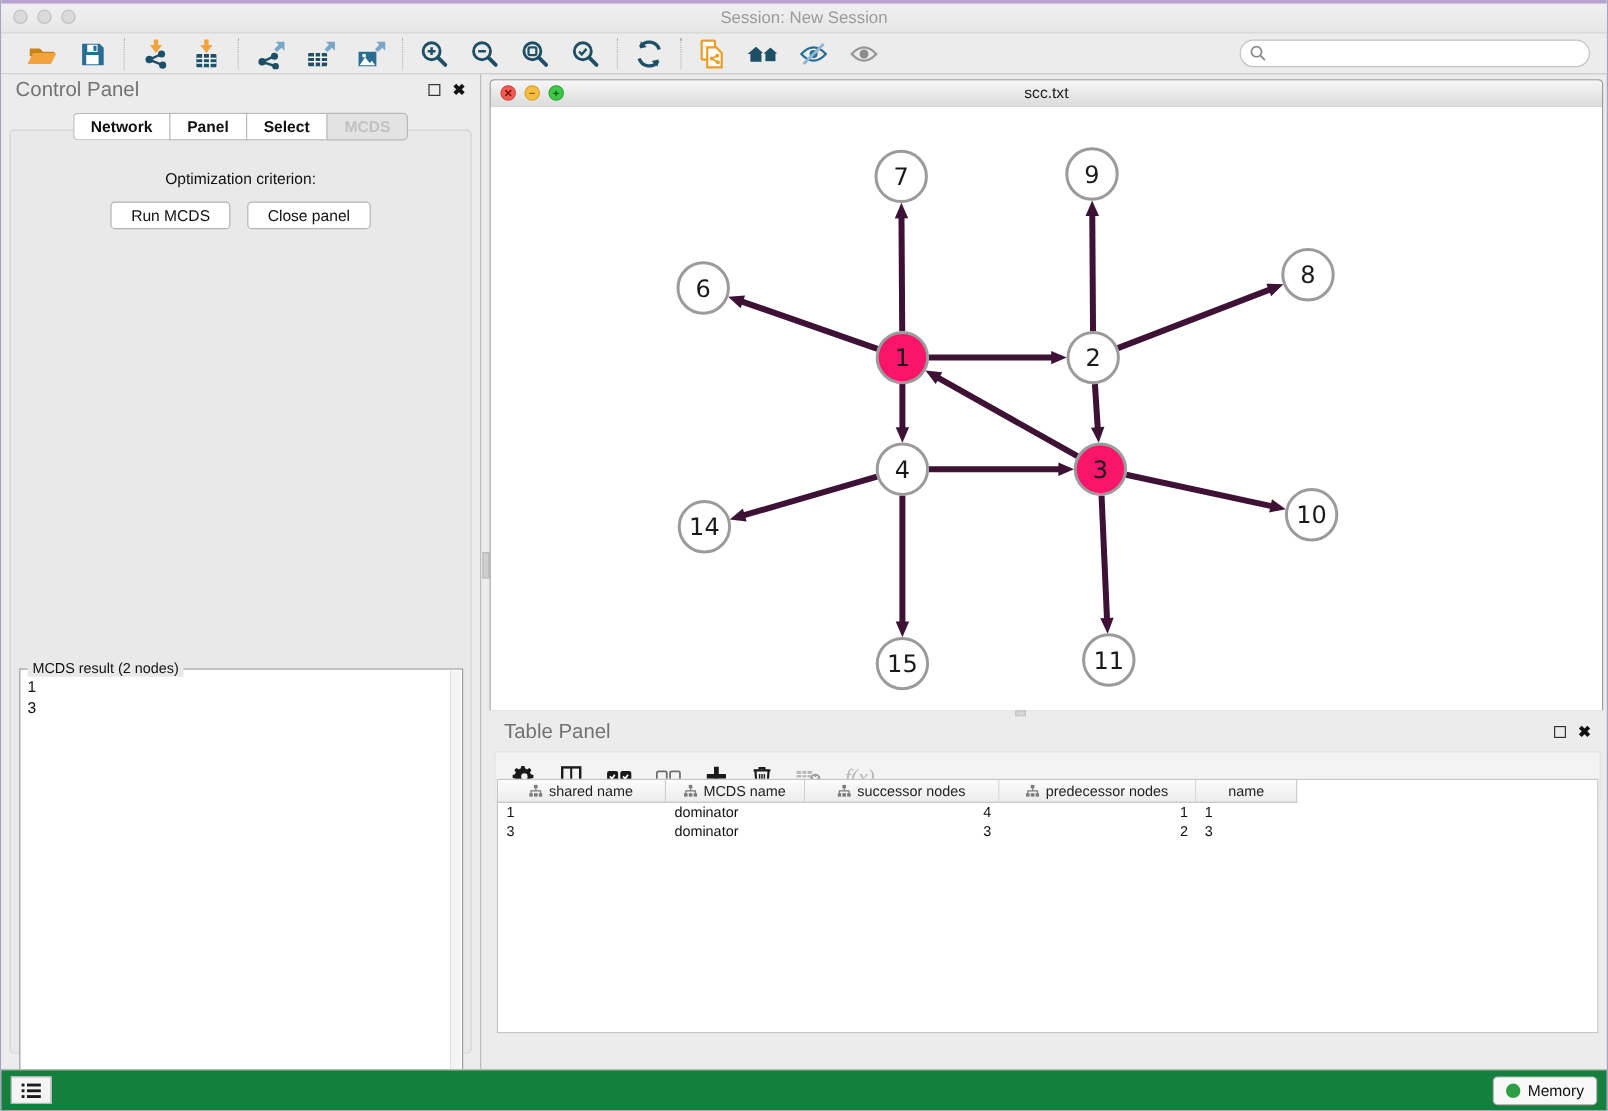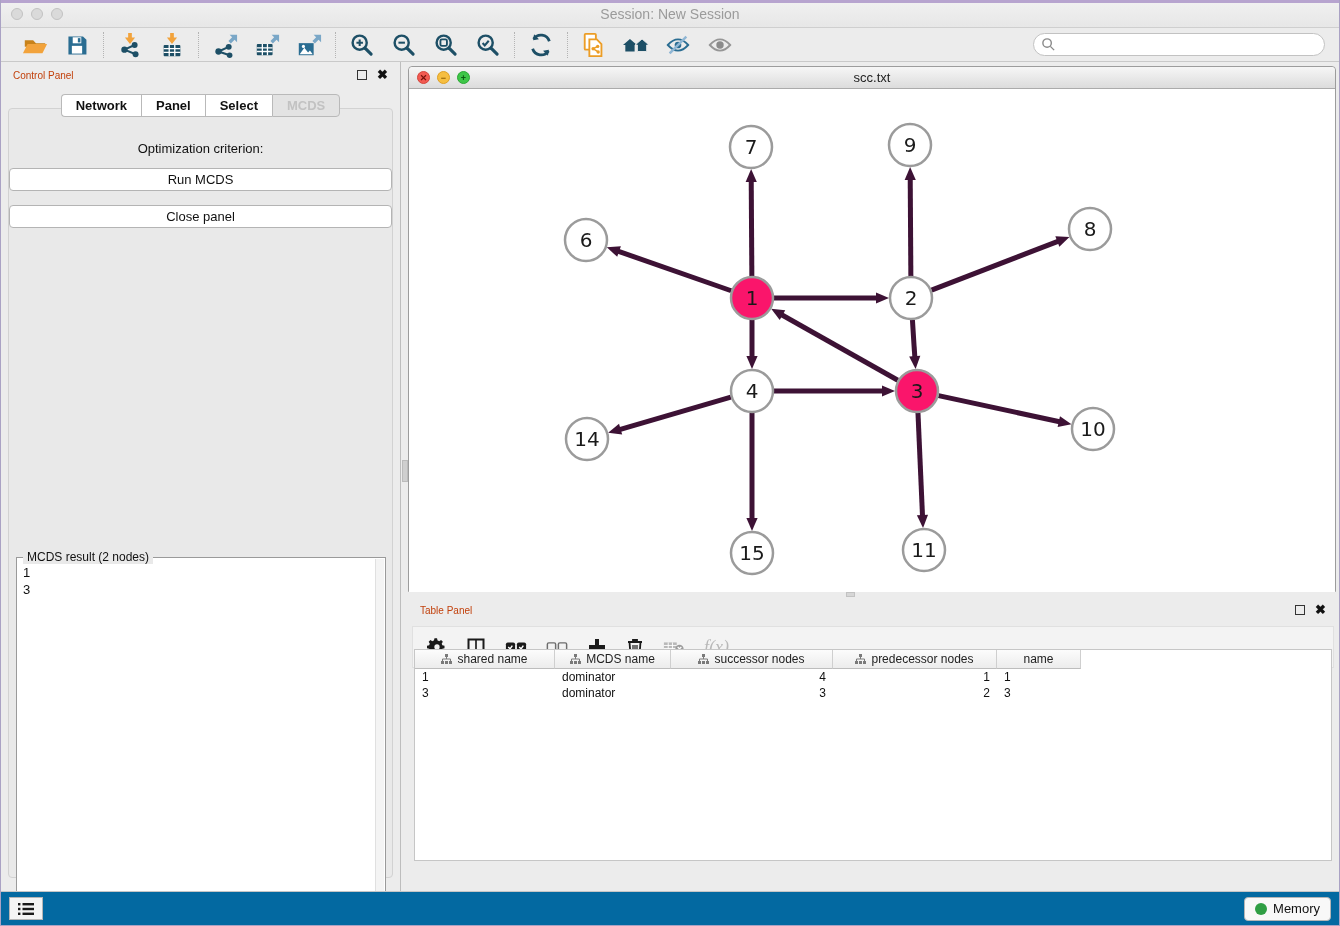--- a/index.html
+++ b/index.html
@@ -40,21 +40,21 @@
   .search-wrap input {
     width:292px; height:23px; border:1px solid #c2c2c2; border-radius:12px;
     padding:0 10px 0 26px; font-size:13px; background:#fff; outline:none;
     font-family:"Liberation Sans", sans-serif;
   }
   .search-glyph { position:absolute; left:8px; top:4px; }
 
   
   .control-panel { position:absolute; left:0; top:62px; width:399px; height:830px; background:#ececec; }
   .panel-header { height:26px; display:flex; align-items:center; padding:0 12px; }
-  .panel-header .ph-title { font-size:10px; color:#c2410c; }
+  .panel-header .ph-title { font-size:17px; color:#737373; }
   .panel-header .ph-btns { margin-left:auto; display:flex; gap:10px; align-items:center; }
   .float-glyph { width:10px; height:10px; border:1.6px solid #333; display:inline-block; }
   .close-glyph { font-size:13px; font-weight:bold; color:#111; line-height:10px; }
 
   .cp-tabs { position:absolute; left:0; top:32px; width:100%; display:flex; justify-content:center; z-index:5; }
   .seg { display:flex; }
   .seg .seg-btn {
     font-size:13px; padding:3px 14px; background:#fff; border:1px solid #b9b9b9;
     border-right-width:0; color:#111; font-weight:bold; cursor:default;
   }
@@ -70,21 +70,21 @@
   .dropdown {
     margin:10px auto 0; width:310px; height:22px; background:#fff;
     border:1px solid #b4b4b4; border-radius:4px; display:flex; align-items:center;
     padding:0 4px 0 9px; font-size:13px; cursor:default;
   }
   .dropdown .dd-value { flex:1; color:#111; }
   .stepper { display:flex; flex-direction:column; align-items:center; gap:1px; padding-right:2px; }
   .stepper i { width:0; height:0; border-left:4px solid transparent; border-right:4px solid transparent; }
   .stepper .up { border-bottom:5px solid #555; }
   .stepper .down { border-top:5px solid #555; }
-  .cp-buttons { margin-top:12px; display:flex; justify-content:center; gap:14px;flex-direction:column; }
+  .cp-buttons { margin-top:12px; display:flex; justify-content:center; gap:14px; }
   .mac-btn {
     font-size:13px; color:#111; background:#fff; border:1px solid #b4b4b4;
     border-radius:4px; padding:3px 16px; cursor:default; font-family:"Liberation Sans", sans-serif;
   }
 
   .result-group {
     position:absolute; left:7px; top:448px; width:370px; height:378px;
     border:1px solid #9a9a9a; background:#fff;
   }
   .result-legend {
@@ -136,21 +136,21 @@
   }
   .tr { display:flex; height:16px; background:#fff; }
   .td { font-size:12px; color:#111; padding:1px 7px 0 7px; white-space:nowrap; overflow:hidden; }
   .td.right { text-align:right; }
 
   .tp-tabs { position:absolute; left:0; right:0; top:268px; display:flex; justify-content:center; }
 
   
   .statusbar {
     position:absolute; left:0; bottom:0; width:100%; height:34px;
-    background:#0369a1; border-top:1px solid #c6c6c6; display:flex; align-items:center; padding:0 8px;
+    background:#15803d; border-top:1px solid #c6c6c6; display:flex; align-items:center; padding:0 8px;
   }
   .status-left-btn { width:34px; height:23px; background:#f4f4f4; border:1px solid #b5b5b5; display:flex; align-items:center; justify-content:center; cursor:default; }
   .memory-btn {
     margin-left:auto; height:24px; background:#f8f8f8; border:1px solid #b5b5b5; border-radius:4px;
     display:flex; align-items:center; gap:6px; padding:0 10px; font-size:13px; color:#111; cursor:default;
   }
   .memory-dot { width:12px; height:12px; border-radius:50%; background:#2f9e44; }
 </style>
 </head>
 <body>

